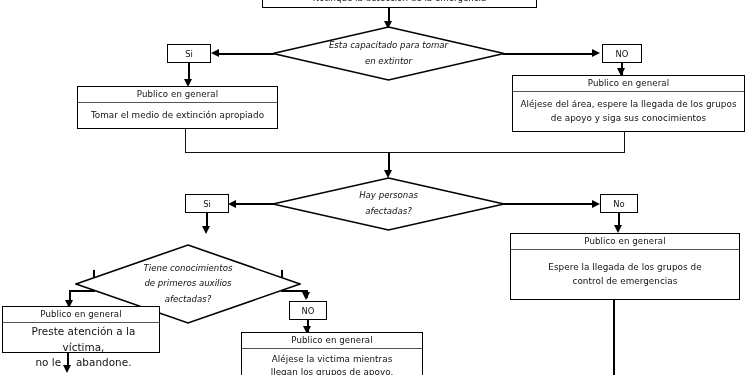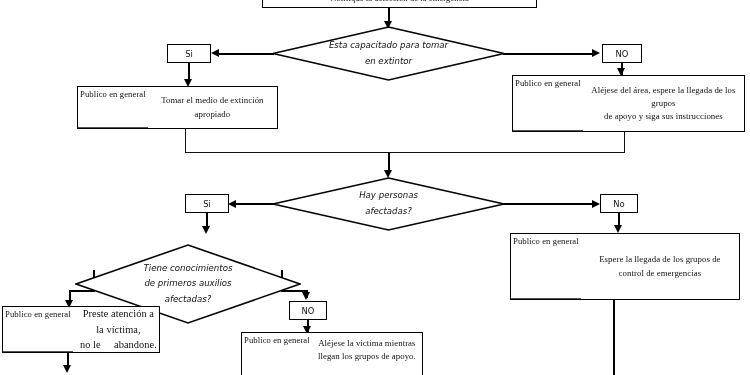--- a/index.html
+++ b/index.html
@@ -13,22 +13,22 @@
     background:#ffffff;
     overflow:hidden;
   }
   
   .node{
     position:absolute;
     box-sizing:border-box;
     border:1.3px solid #000;
     background:#fff;
     display:flex;
+    flex-direction:column;
     z-index:5;
-    font-family:Liberation Serif, serif;
   }
   .node .hdr{
     box-sizing:border-box;
     border-bottom:1.1px solid #555;
     text-align:center;
     font-size:8.6px;
     color:#111;
     line-height:1.25;
     padding:2px 2px 2.5px 2px;
     letter-spacing:.1px;
@@ -133,21 +133,21 @@
         <div>Tomar el medio de extinción apropiado</div>
       </div>
     </div>
   </div>
 
   <div class="node" style="left:512px;top:75px;width:233px;height:57px;">
     <div class="hdr">Publico en general</div>
     <div class="bdy">
       <div>
         <div>Aléjese del  área, espere la llegada de los grupos</div>
-        <div>de apoyo y siga sus instrucciones</div>
+        <div>de apoyo y siga sus conocimientos</div>
       </div>
     </div>
   </div>
 
   <div class="ln vln thin" style="left:185px;top:129px;height:24px;width:1.4px;"></div>
 
   <div class="ln vln thin" style="left:624px;top:132px;height:21px;width:1.4px;"></div>
 
   <div class="ln hln thin" style="left:185px;top:152px;width:440px;height:1.4px;"></div>
 

